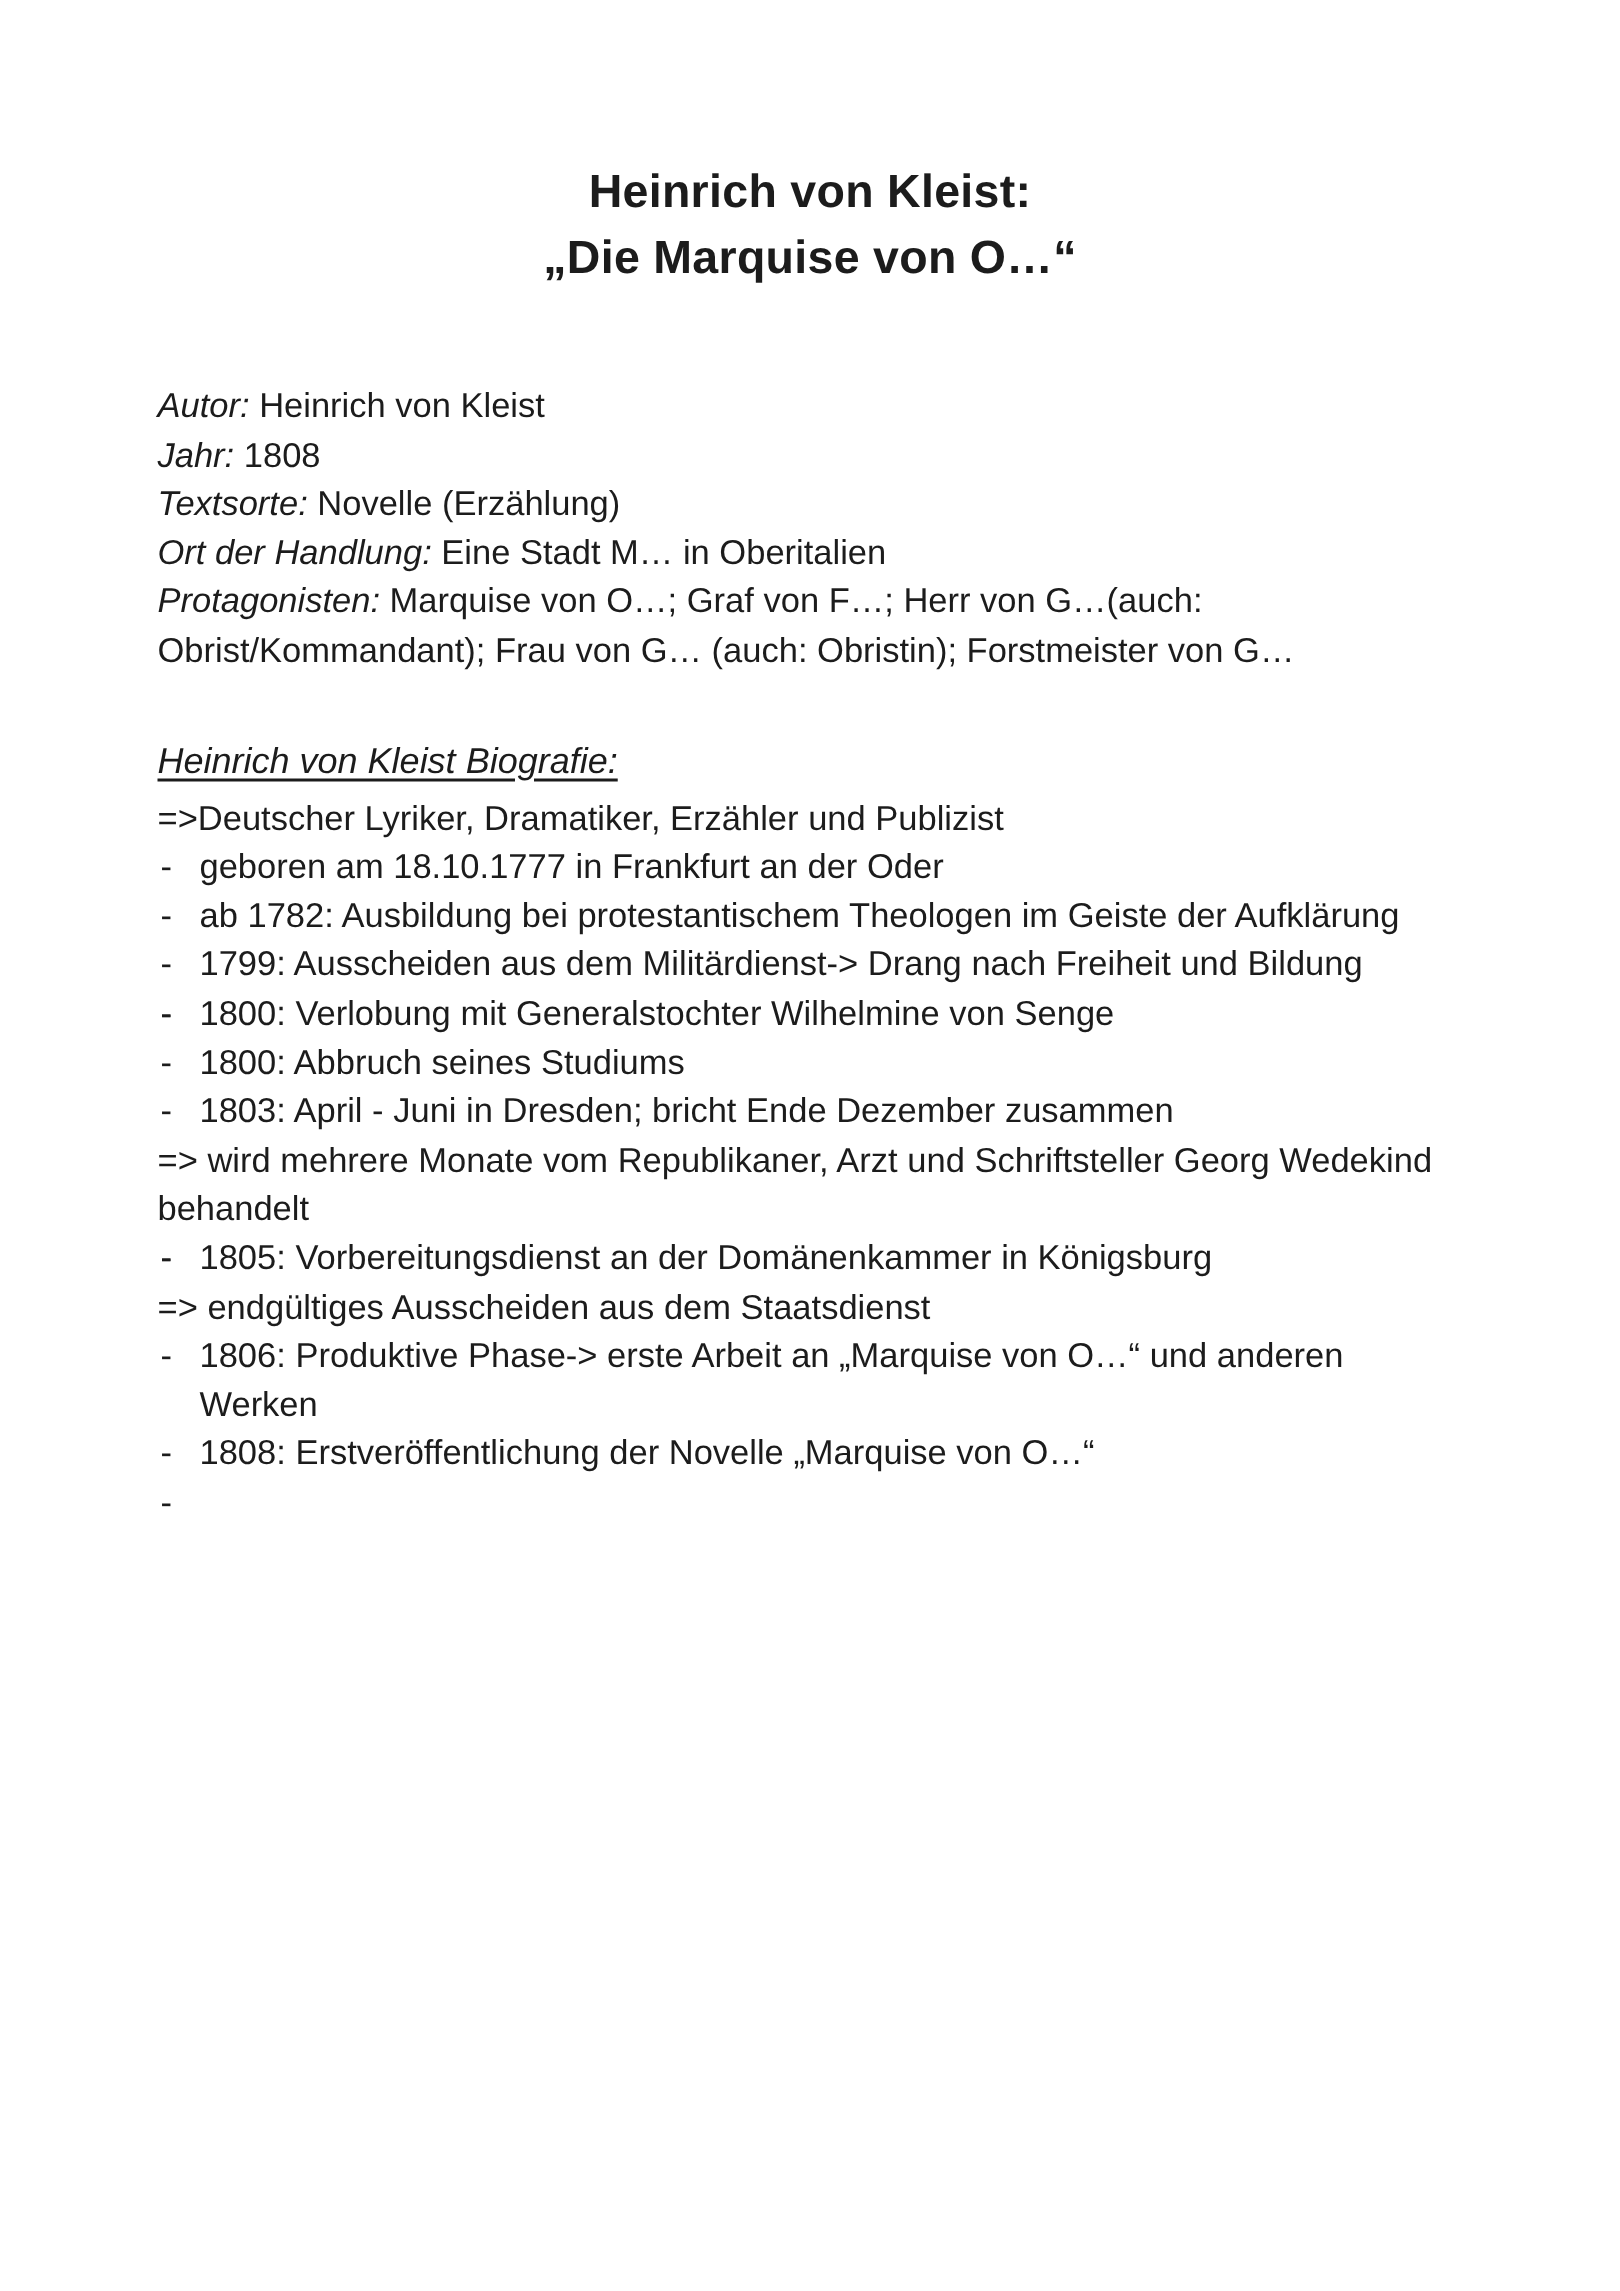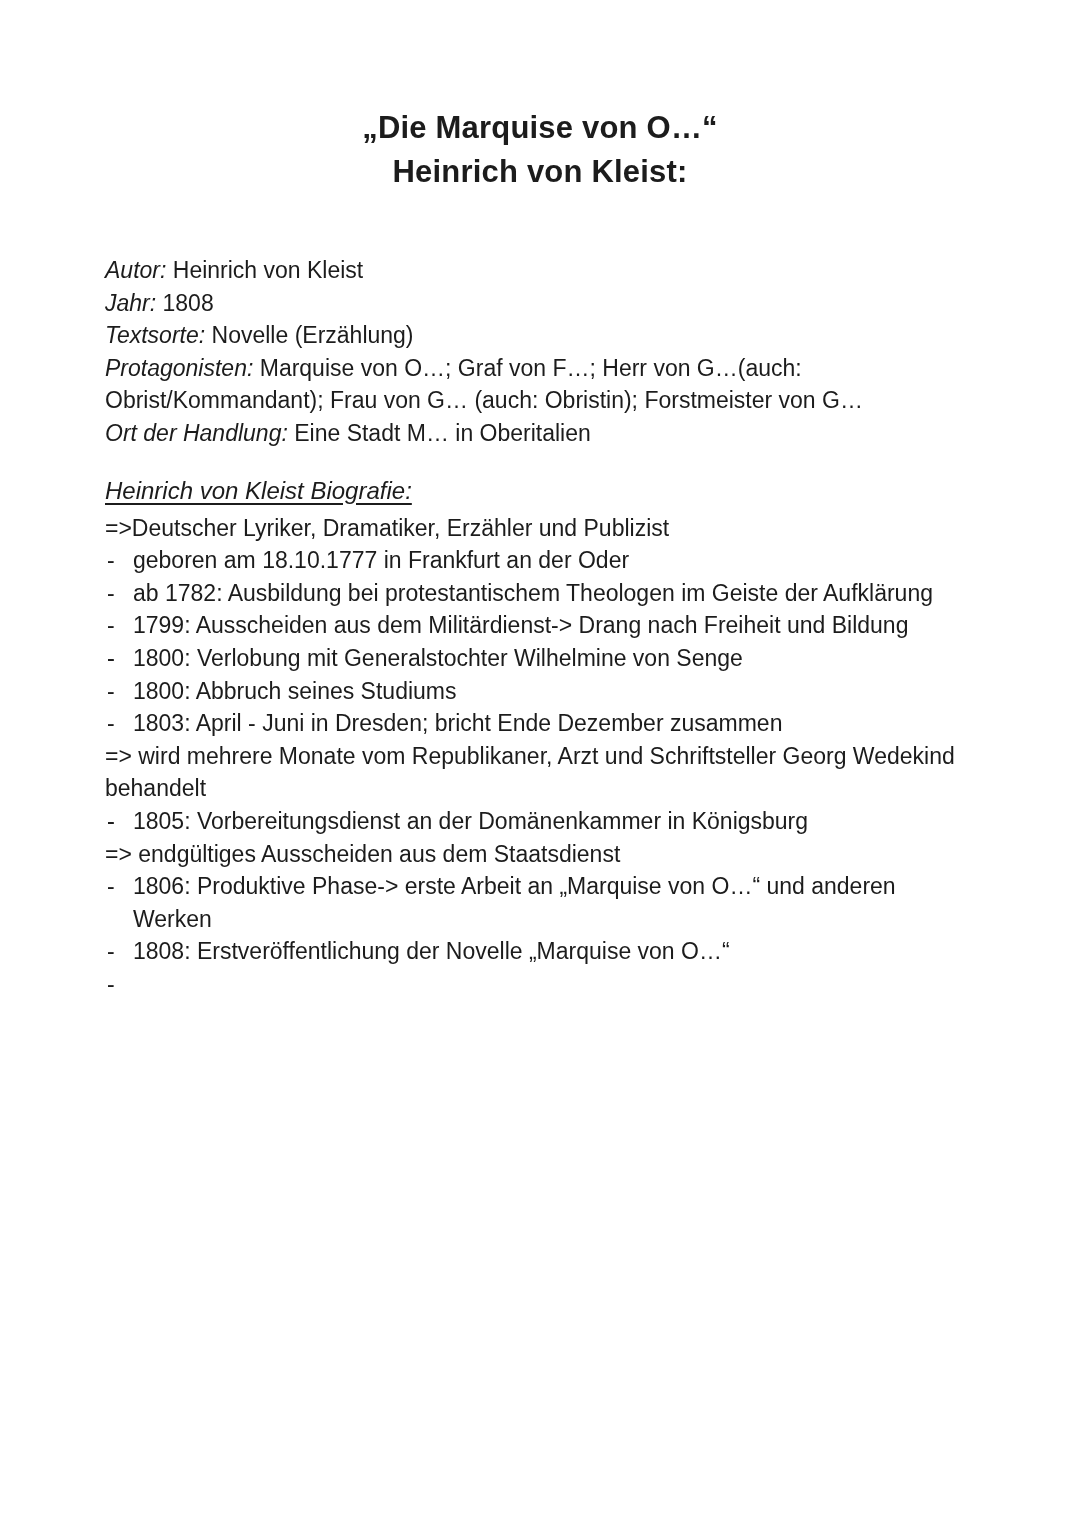--- a/index.html
+++ b/index.html
@@ -27,21 +27,21 @@
     letter-spacing: 0.2px;
   }
   .meta {
     margin-top: 60px;
     font-size: 23px;
     line-height: 32.6px;
   }
   .meta-line { font-weight: 400; }
   .lbl { font-style: italic; }
   .bio-heading {
-    margin-top: 24px;
+    margin-top: 41px;
     margin-bottom: 5px;
     font-size: 24px;
     font-weight: 400;
     font-style: italic;
     text-decoration: underline;
     text-underline-offset: 4px;
     line-height: 33px;
   }
   .bio {
     font-size: 23px;
@@ -51,30 +51,30 @@
   .li.bullet { padding-left: 28px; }
   .li.bullet .marker { position: absolute; left: 2px; top: 0; }
   .li.flush { padding-left: 0; }
 </style>
 </head>
 <body>
 
 <div class="page">
 
   <header class="title">
+    <div>Heinrich von Kleist:</div>
     <div>„Die Marquise von O…“</div>
-    <div>Heinrich von Kleist:</div>
   </header>
 
   <section class="meta">
     <p class="meta-line"><span class="lbl">Autor:</span> <span class="val">Heinrich von Kleist</span></p>
     <p class="meta-line"><span class="lbl">Jahr:</span> <span class="val">1808</span></p>
     <p class="meta-line"><span class="lbl">Textsorte:</span> <span class="val">Novelle (Erzählung)</span></p>
+    <p class="meta-line"><span class="lbl">Ort der Handlung:</span> <span class="val">Eine Stadt M… in Oberitalien</span></p>
     <p class="meta-line"><span class="lbl">Protagonisten:</span> <span class="val">Marquise von O…; Graf von F…; Herr von G…(auch: Obrist/Kommandant); Frau von G… (auch: Obristin); Forstmeister von G…</span></p>
-    <p class="meta-line"><span class="lbl">Ort der Handlung:</span> <span class="val">Eine Stadt M… in Oberitalien</span></p>
   </section>
 
   <section class="bio">
     <h2 class="bio-heading">Heinrich von Kleist Biografie:</h2>
 
     <div class="li flush"><span class="txt">=&gt;Deutscher Lyriker, Dramatiker, Erzähler und Publizist</span></div>
 
     <div class="li bullet"><span class="marker">-</span><span class="txt">geboren am 18.10.1777 in Frankfurt an der Oder</span></div>
 
     <div class="li bullet"><span class="marker">-</span><span class="txt">ab 1782: Ausbildung bei protestantischem Theologen im Geiste der Aufklärung</span></div>

